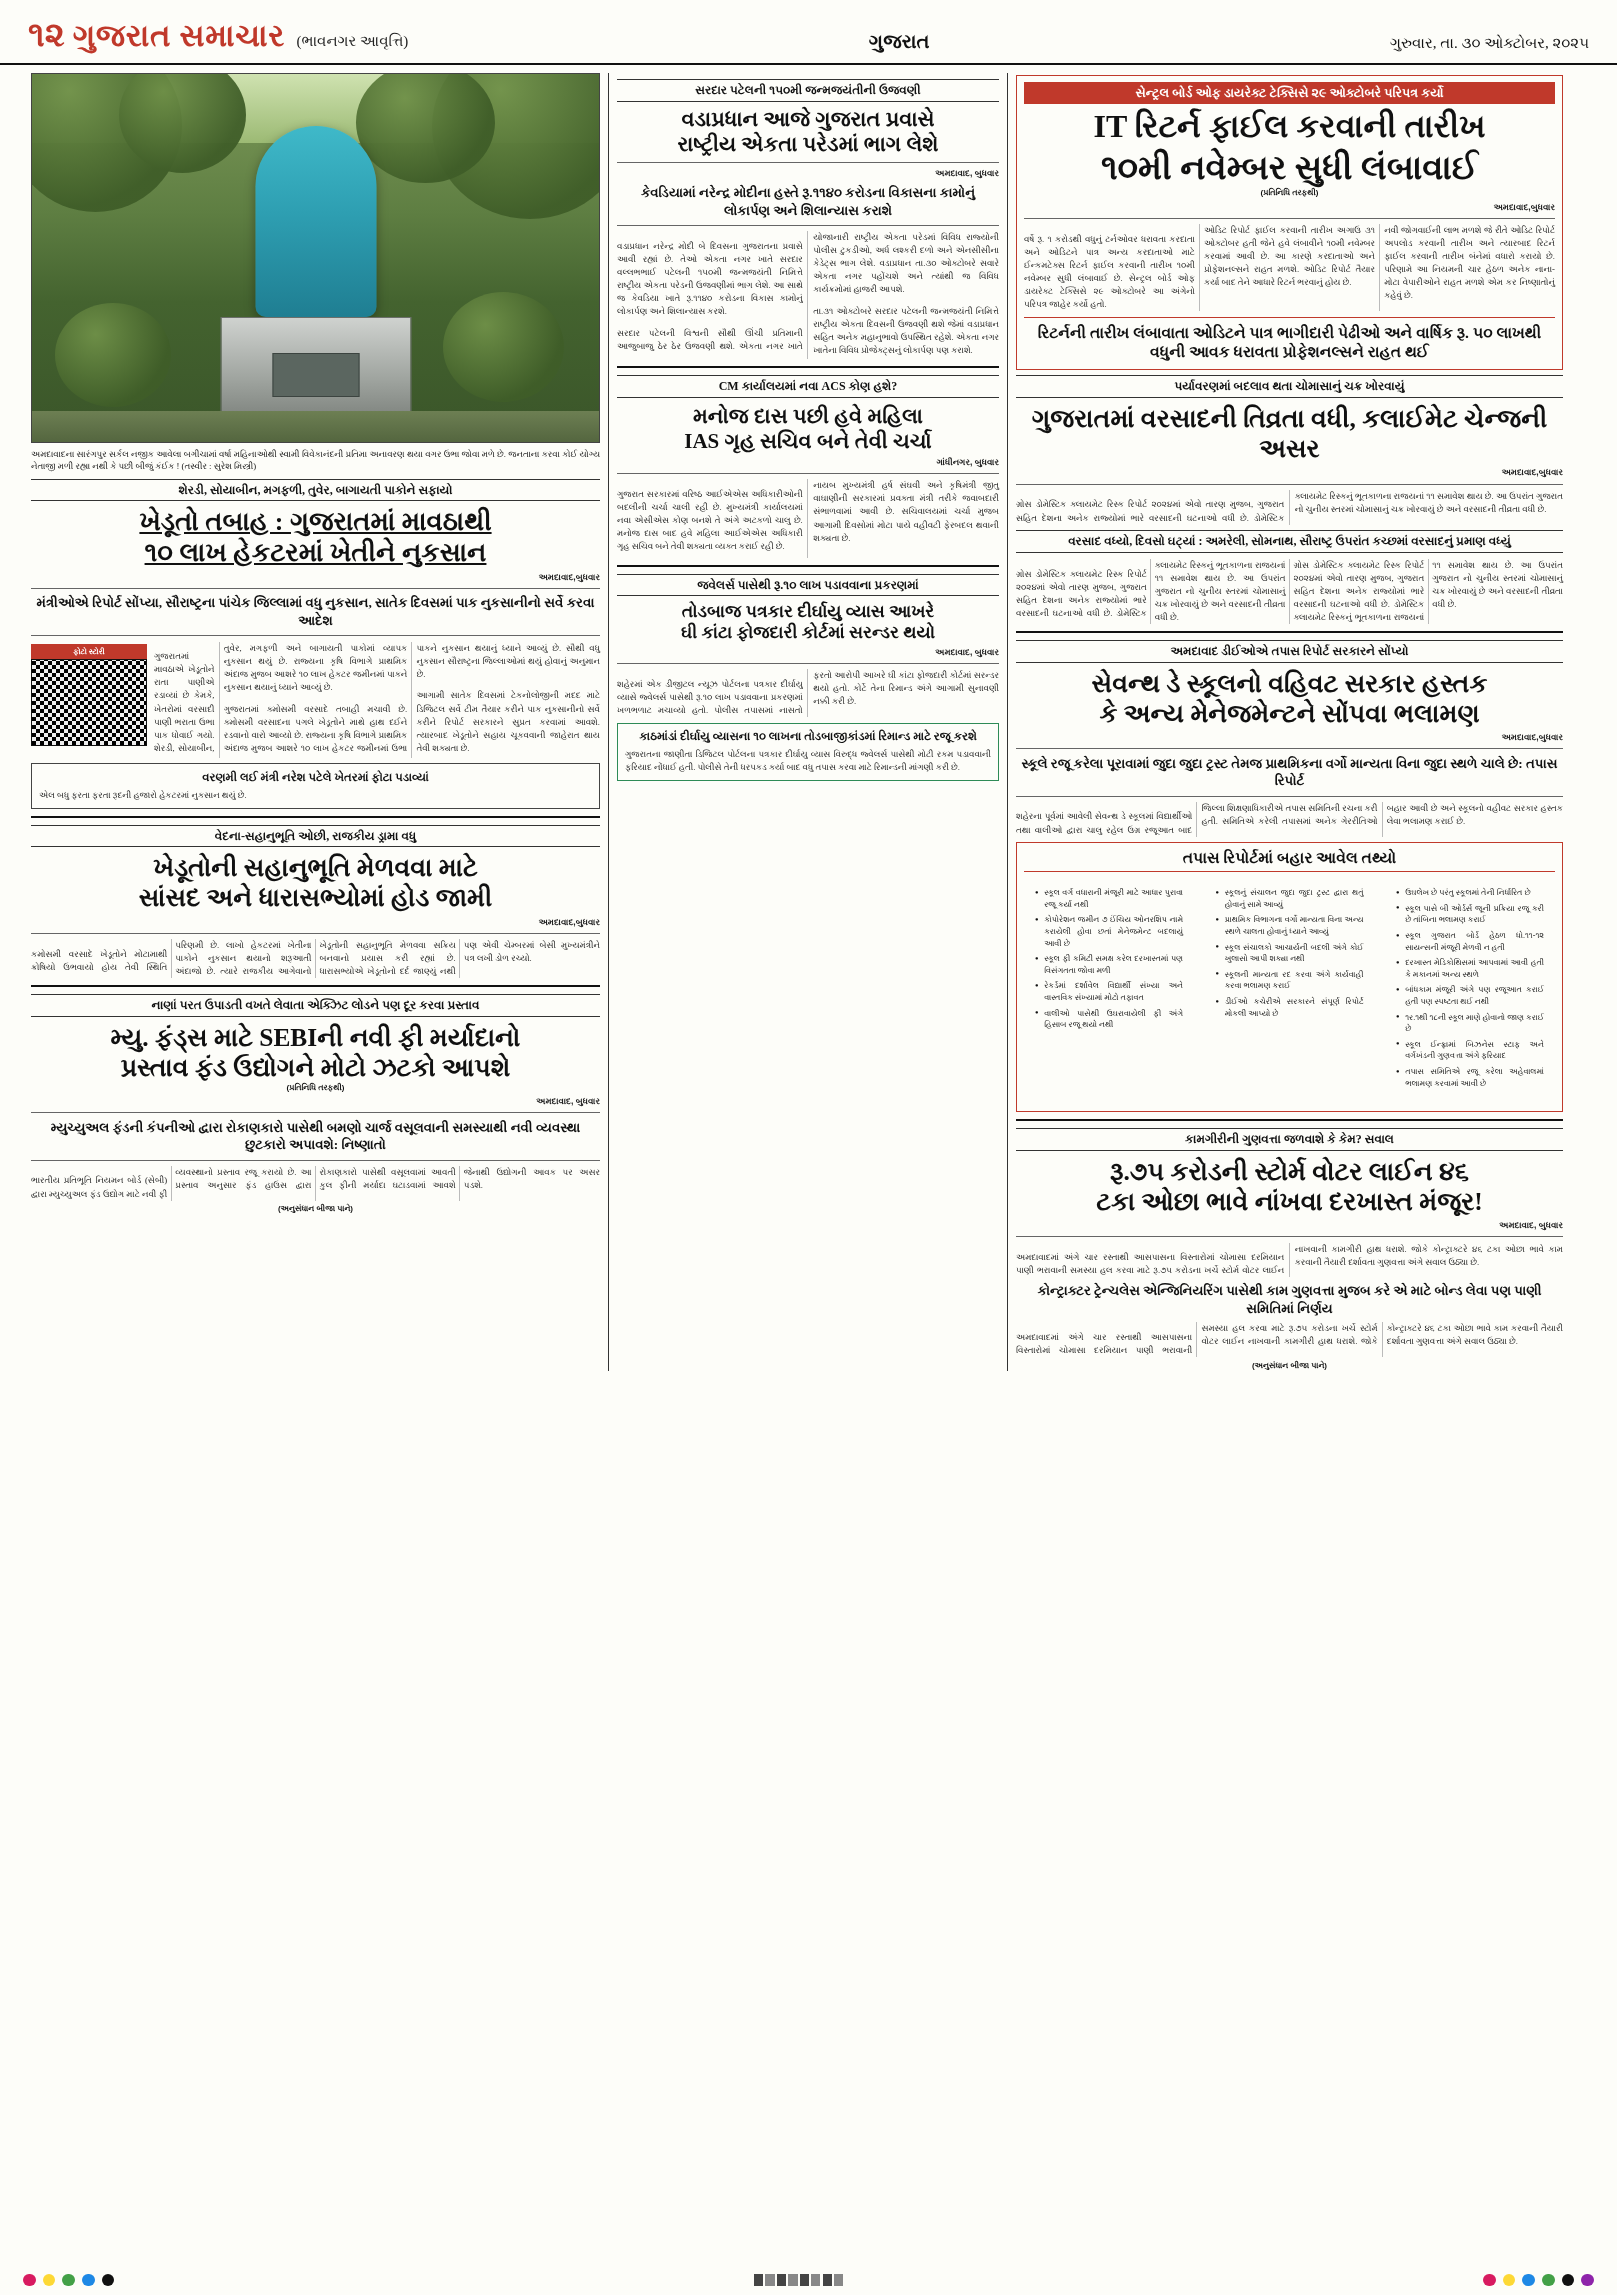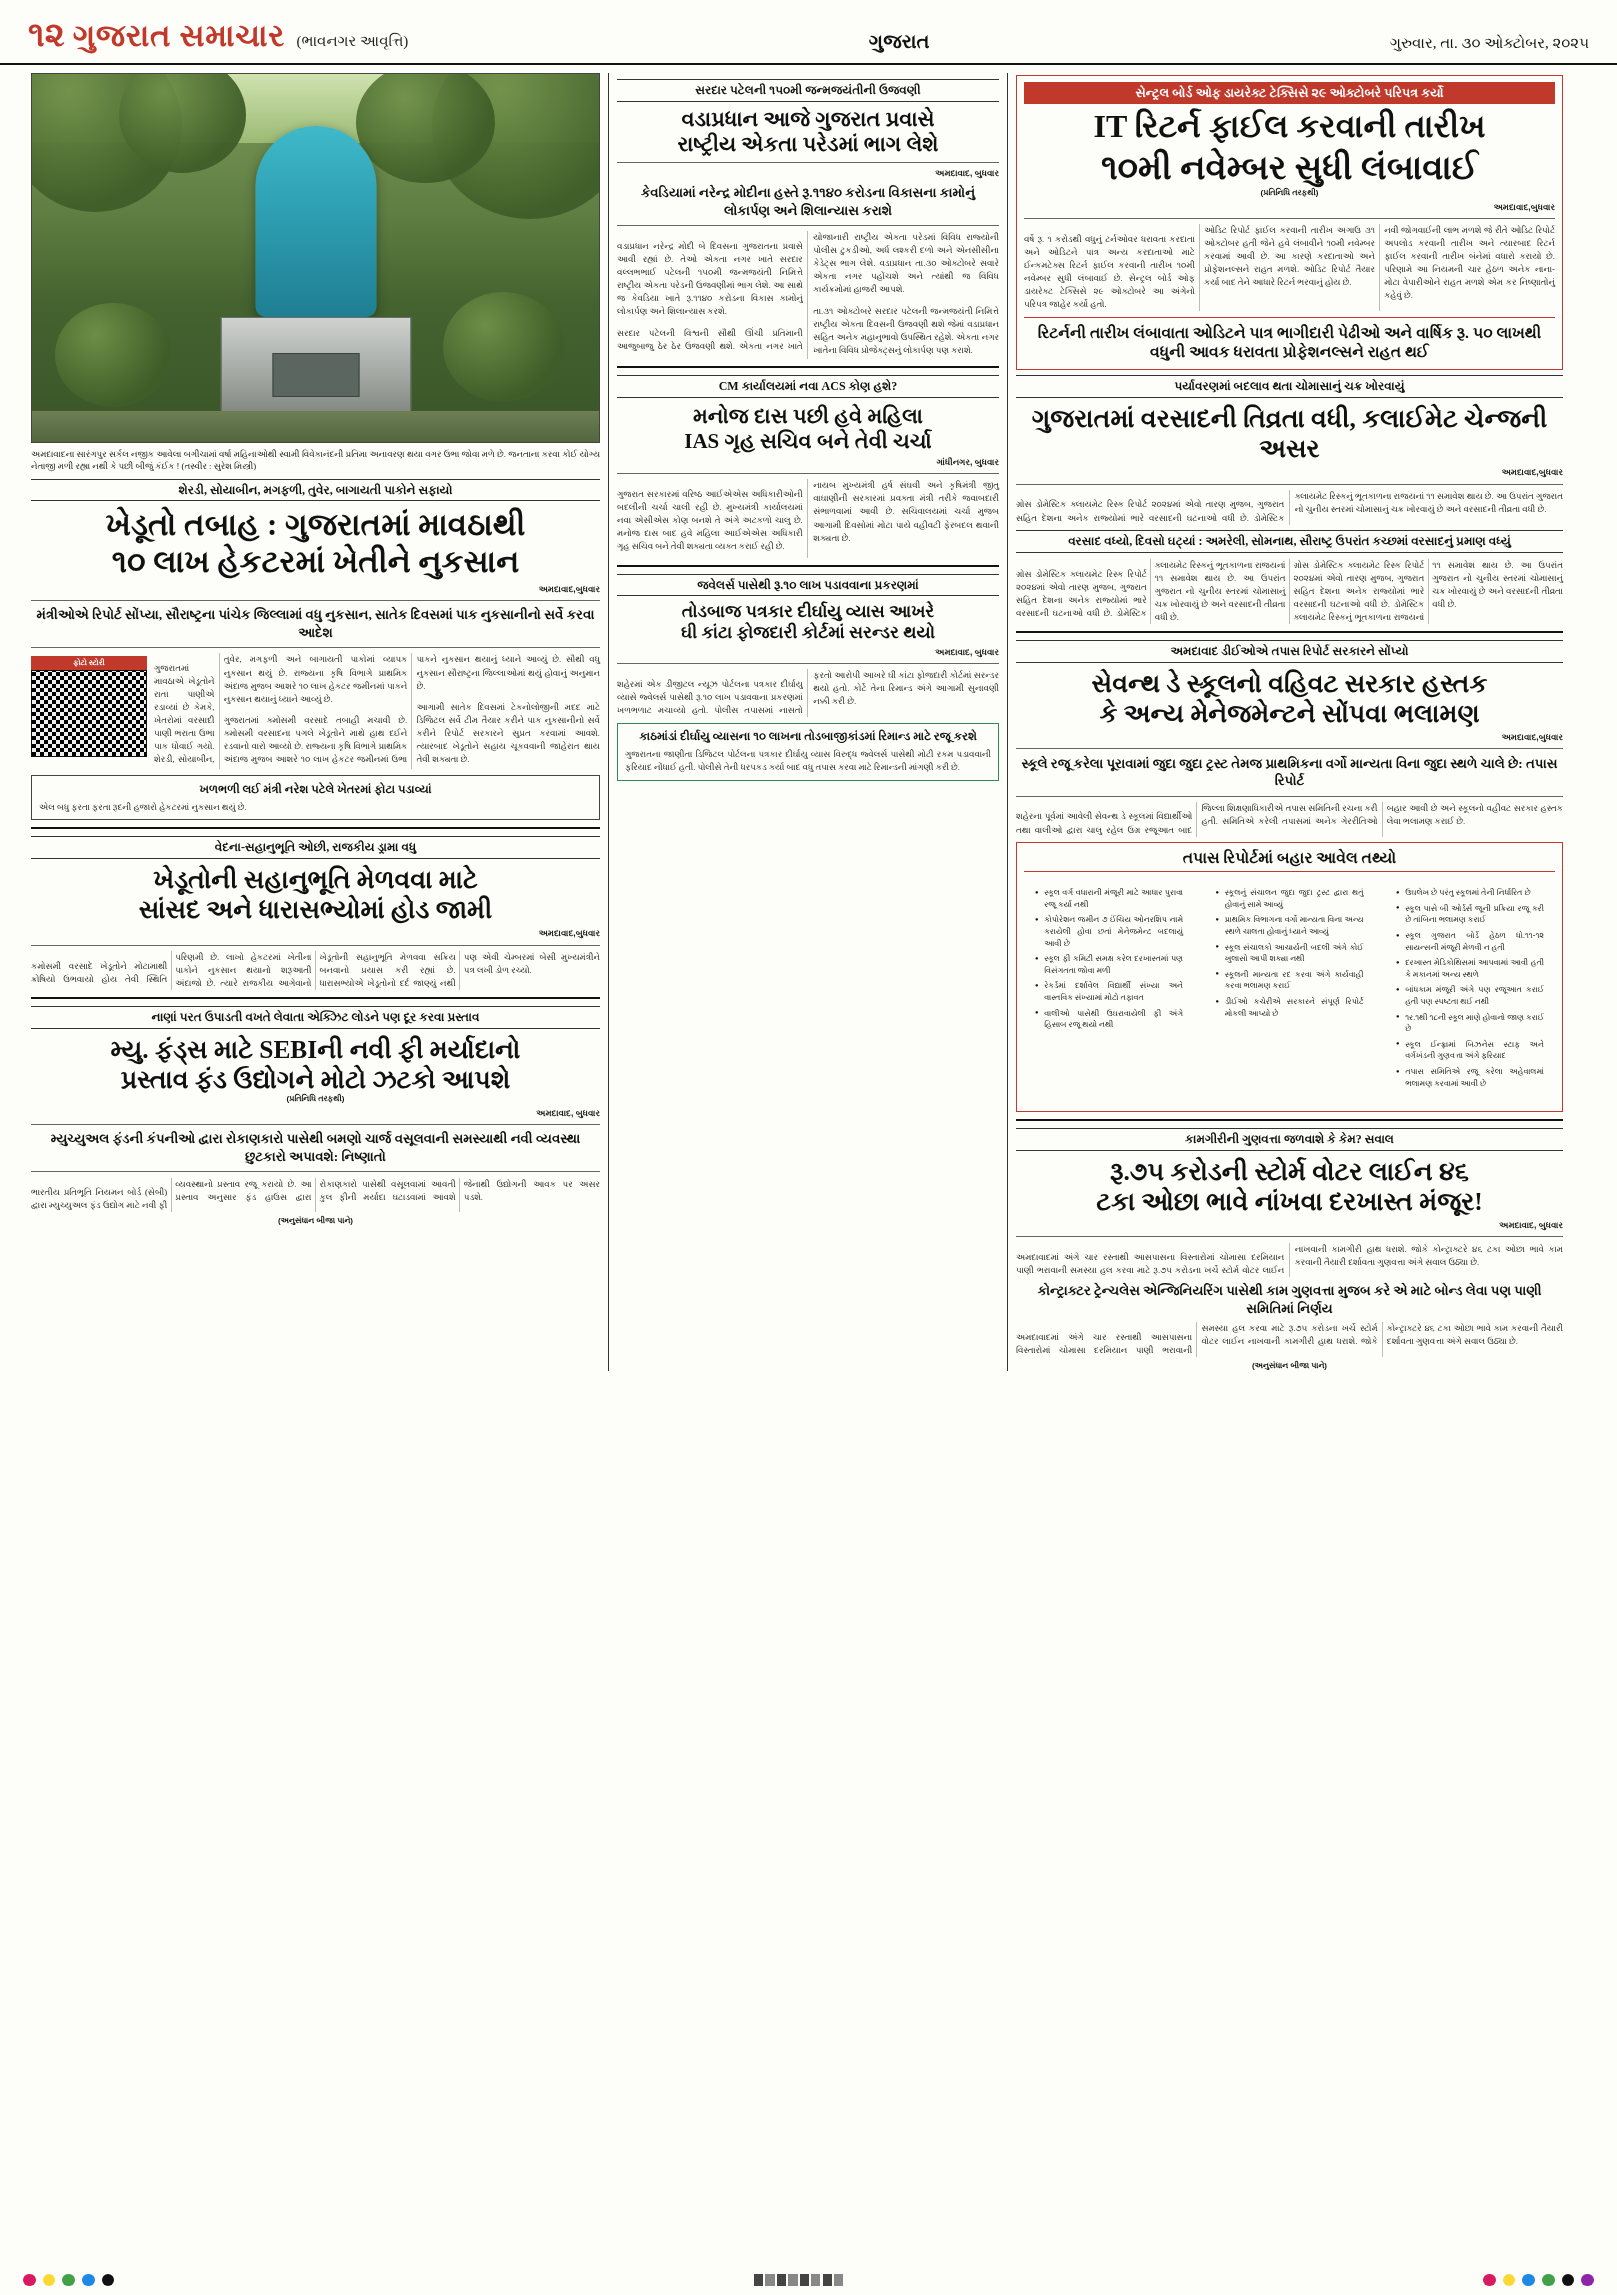--- a/index.html
+++ b/index.html
@@ -80,21 +80,21 @@
     padding: 2.9px 0;
     margin: 5.8px 0;
   }
   .headline {
     font-family: "Liberation Serif", serif;
     font-weight: bold;
     text-align: center;
     line-height: 1.18;
     color: #111;
   }
-  .h-xl { font-size: 31px; }
+  .h-xl { font-size: 26px; text-decoration: underline; }
   .h-lg { font-size: 25.4px; }
   .h-md { font-size: 21px; }
   .h-sm { font-size: 17.3px; }
 
   .subhead {
     font-family: "Liberation Serif", serif;
     font-size: 13.3px;
     font-weight: bold;
     text-align: center;
     line-height: 1.35;
@@ -315,21 +315,21 @@
         <div class="qr-wrap">
           <div class="qr-cap">ફોટો સ્ટોરી</div>
           <div class="qr"></div>
         </div>
         <p>ગુજરાતમાં માવઠાએ ખેડૂતોને રાતા પાણીએ રડાવ્યાં છે કેમકે, ખેતરોમાં વરસાદી પાણી ભરાતા ઉભા પાક ધોવાઈ ગયો. શેરડી, સોયાબીન, તુવેર, મગફળી અને બાગાયતી પાકોમાં વ્યાપક નુકસાન થયું છે. રાજ્યના કૃષિ વિભાગે પ્રાથમિક અંદાજ મુજબ આશરે ૧૦ લાખ હેકટર જમીનમાં પાકને નુકસાન થયાનું ધ્યાને આવ્યું છે.</p>
         <p>ગુજરાતમાં ક્મોસમી વરસાદે તબાહી મચાવી છે. ક્મોસમી વરસાદના પગલે ખેડૂતોને માથે હાથ દઈને રડવાનો વારો આવ્યો છે. રાજ્યના કૃષિ વિભાગે પ્રાથમિક અંદાજ મુજબ આશરે ૧૦ લાખ હેકટર જમીનમાં ઉભા પાકને નુકસાન થયાનું ધ્યાને આવ્યું છે. સૌથી વધુ નુકસાન સૌરાષ્ટ્રના જિલ્લાઓમાં થયું હોવાનું અનુમાન છે.</p>
         <p>આગામી સાતેક દિવસમાં ટેકનોલોજીની મદદ માટે ડિજિટલ સર્વે ટીમ તૈયાર કરીને પાક નુકસાનીનો સર્વે કરીને રિપોર્ટ સરકારને સુપ્રત કરવામાં આવશે. ત્યારબાદ ખેડૂતોને સહાય ચૂકવવાની જાહેરાત થાય તેવી શક્યતા છે.</p>
       </div>
 
       <div class="box-plain mt10">
-        <div class="small-head">ખળભળી લઈ મંત્રી નરેશ પટેલે ખેતરમાં ફોટા પડાવ્યાં</div>
+        <div class="small-head">વરણમી લઈ મંત્રી નરેશ પટેલે ખેતરમાં ફોટા પડાવ્યાં</div>
         <div class="body-text mt6">એલ બધુ ફરતા ફરતા રૂદની હજારો હેકટરમાં નુકસાન થયું છે.</div>
       </div>
 
       <div class="rule-thick"></div>
       <div class="kicker">વેદના-સહાનુભૂતિ ઓછી, રાજકીય ડ્રામા વધુ</div>
       <div class="headline h-lg">ખેડૂતોની સહાનુભૂતિ મેળવવા માટે</div>
       <div class="headline h-lg">સાંસદ અને ધારાસભ્યોમાં હોડ જામી</div>
       <div class="byline">અમદાવાદ,બુધવાર</div>
       <div class="rule-thin"></div>
       <div class="body-text cols4">

